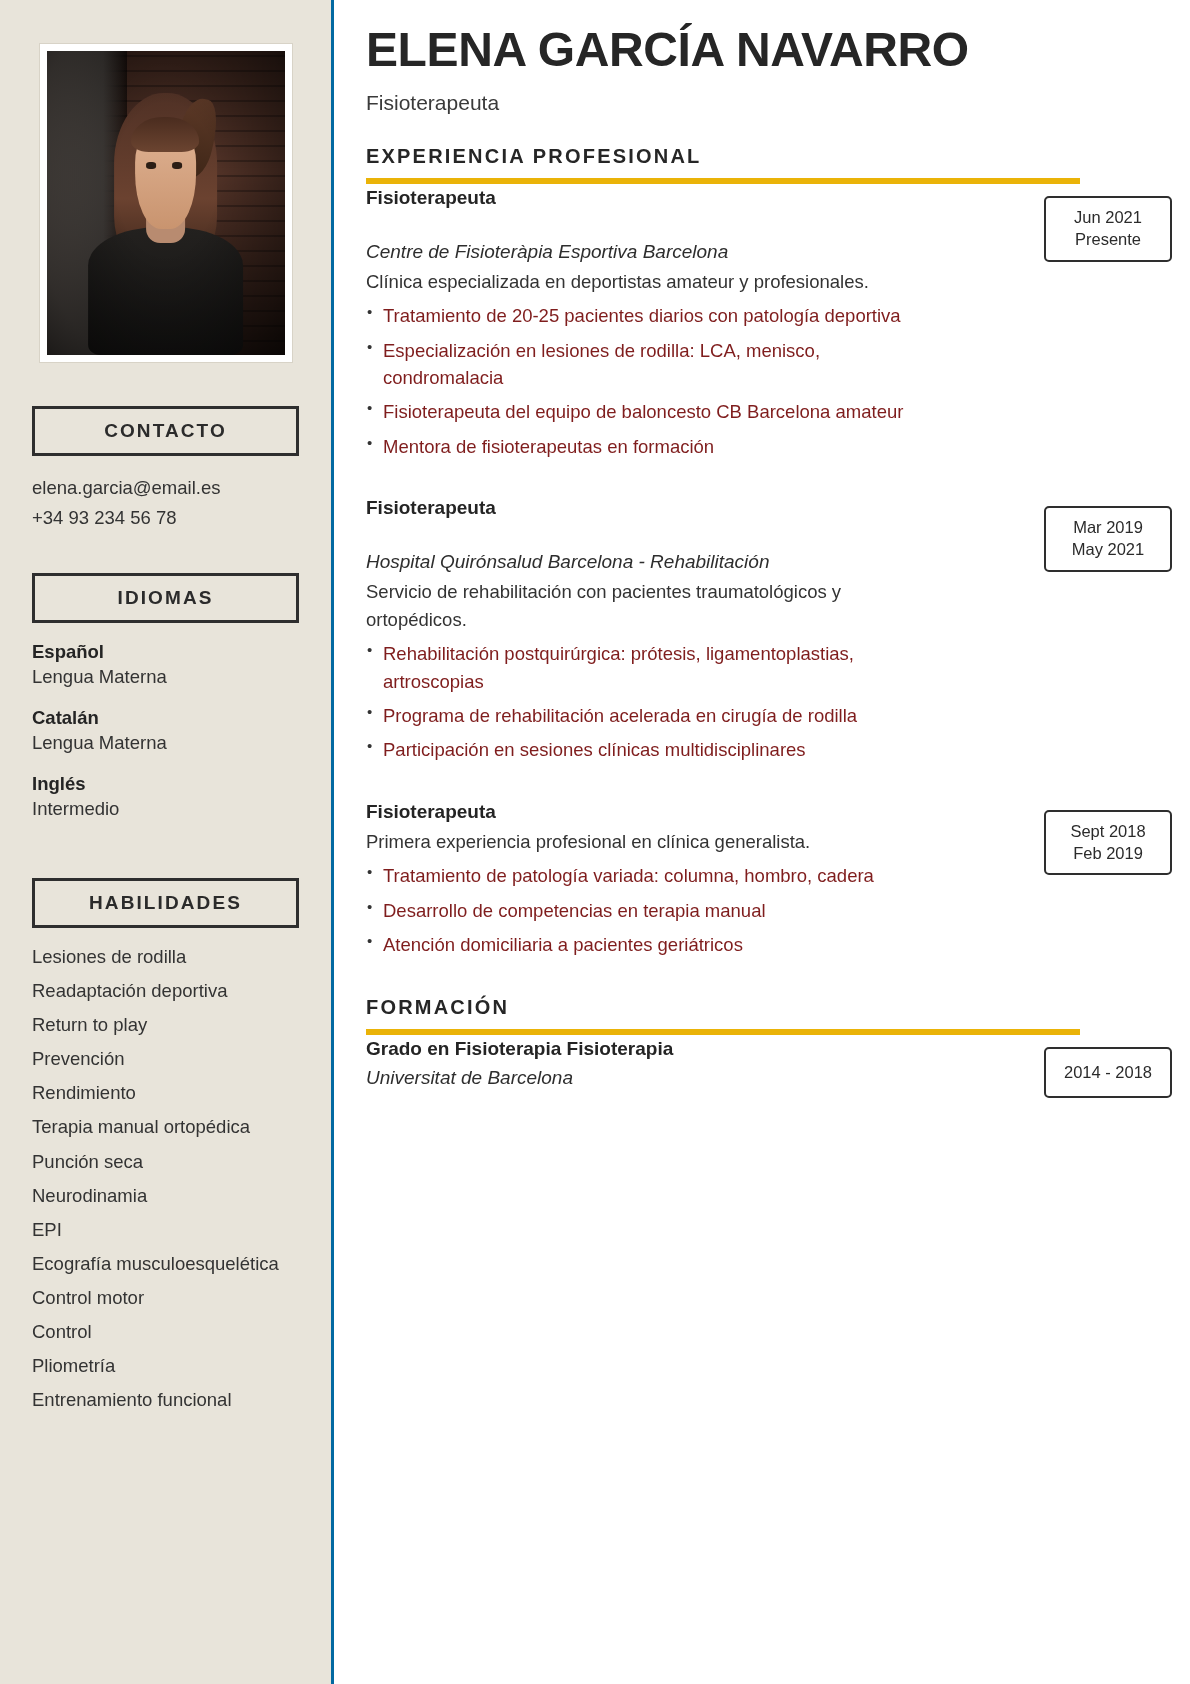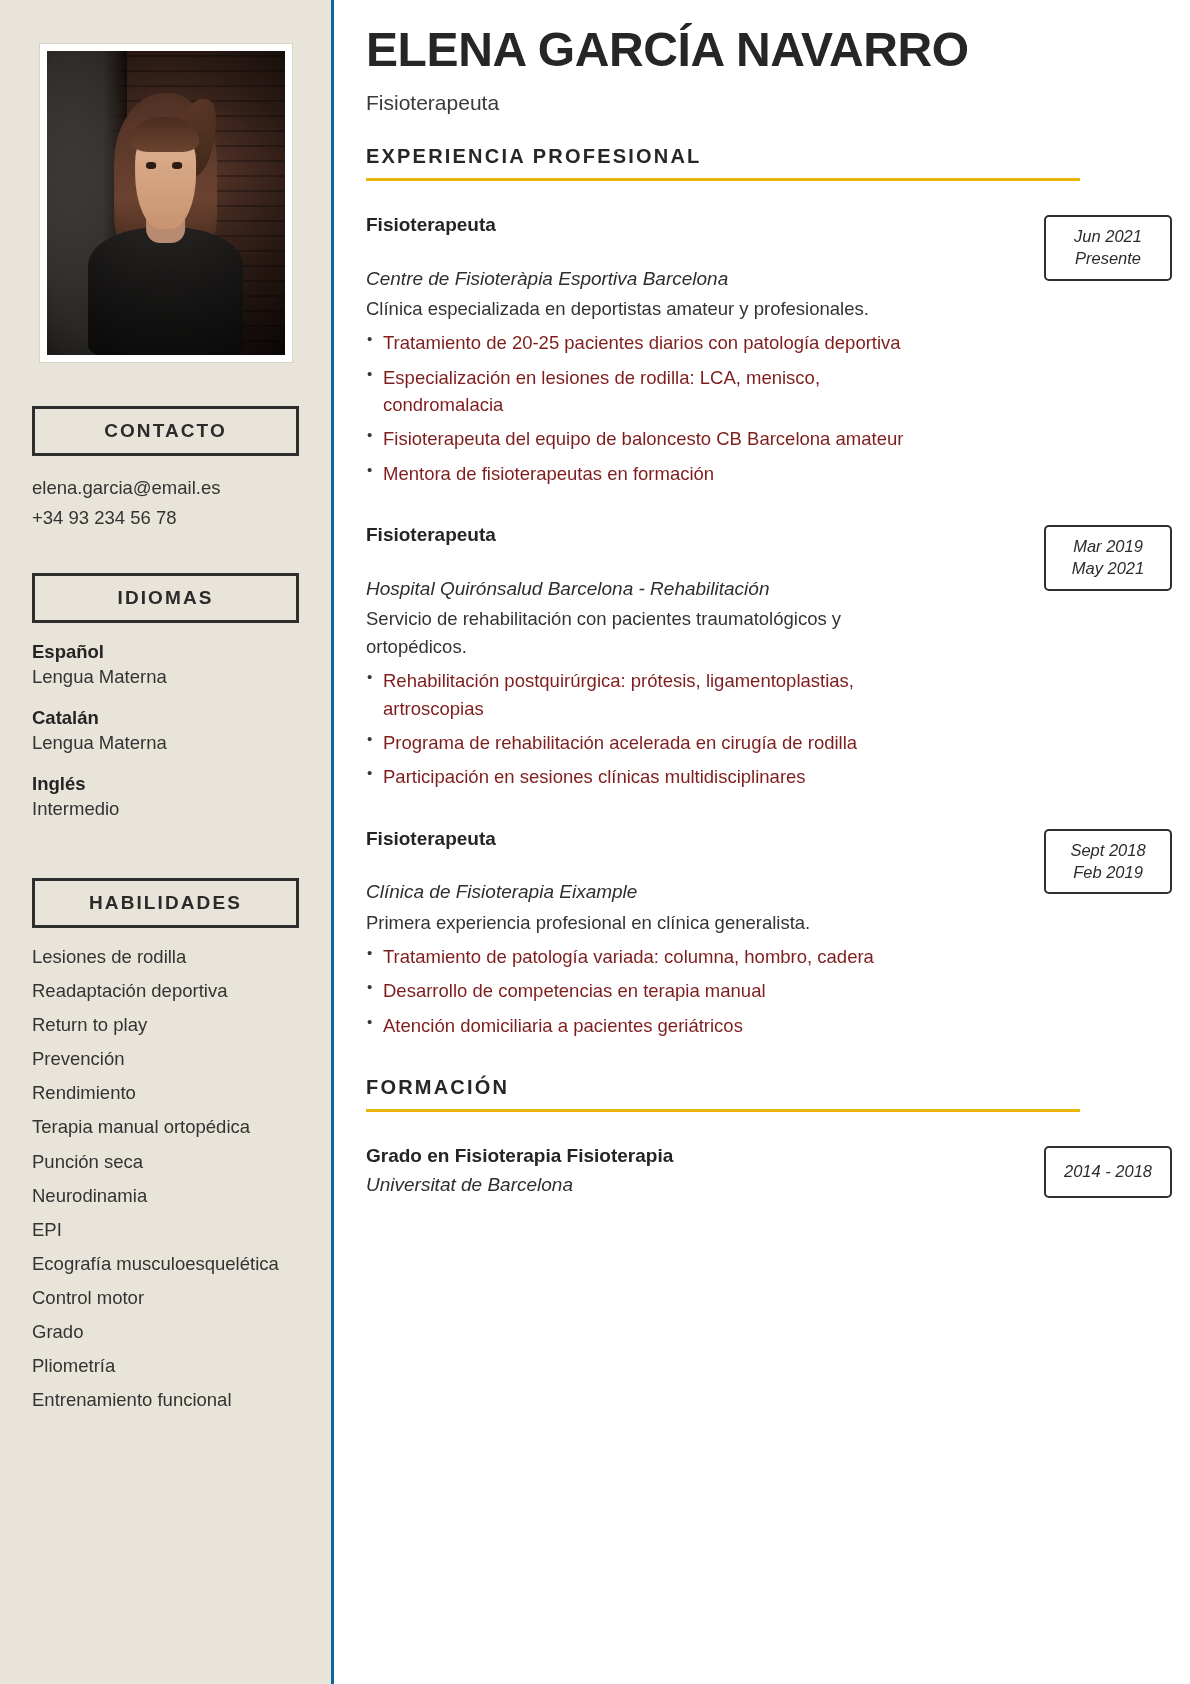--- a/index.html
+++ b/index.html
@@ -155,22 +155,21 @@
     font-size: 21px;
     color: #3a3a3a;
     margin-bottom: 30px;
   }
   .section-heading {
     font-size: 20px;
     font-weight: 700;
     letter-spacing: 2.2px;
     color: #262626;
     padding-bottom: 10px;
-    border-bottom: 3px solid #eab308;
-    margin-bottom: 30px;
+    border-bottom: 6px solid #eab308;
   }
   .entry {
     position: relative;
     margin-bottom: 34px;
     padding-right: 150px;
   }
   .entry:last-child { margin-bottom: 0; }
   .entry-role {
     font-size: 19px;
     font-weight: 700;
@@ -203,28 +202,27 @@
     content: "\2022";
     position: absolute;
     left: 1px;
     top: -1px;
     font-size: 15px;
     color: #333333;
   }
   .date-box {
     position: absolute;
     right: -92px;
-    top: 4px;
+    top: 12px;
     width: 128px;
     border: 2px solid #2e2e2e;
     border-radius: 5px;
     text-align: center;
     padding: 9px 4px;
     font-size: 16.5px;
-    font-style: italic;
     color: #2b2b2b;
     line-height: 1.32;
   }
   .date-box.single { padding: 13px 4px; }
   .formacion-gap { height: 30px; }
   .edu-entry { position: relative; padding-right: 150px; }
   .edu-degree {
     font-size: 19px;
     font-weight: 700;
     color: #242424;
@@ -292,21 +290,21 @@
       <div class="skill-item">Readaptación deportiva</div>
       <div class="skill-item">Return to play</div>
       <div class="skill-item">Prevención</div>
       <div class="skill-item">Rendimiento</div>
       <div class="skill-item">Terapia manual ortopédica</div>
       <div class="skill-item">Punción seca</div>
       <div class="skill-item">Neurodinamia</div>
       <div class="skill-item">EPI</div>
       <div class="skill-item">Ecografía musculoesquelética</div>
       <div class="skill-item">Control motor</div>
-      <div class="skill-item">Grado</div>
+      <div class="skill-item">Control</div>
       <div class="skill-item">Pliometría</div>
       <div class="skill-item">Entrenamiento funcional</div>
     </div>
   </aside>
 
   <main class="main">
 
     <h1 class="name">ELENA GARCÍA NAVARRO</h1>
     <div class="job-title">Fisioterapeuta</div>
 
@@ -344,21 +342,20 @@
           <li>Participación en sesiones clínicas multidisciplinares</li>
         </ul>
       </div>
 
       <div class="entry">
         <div class="date-box">
           <div>Sept 2018</div>
           <div>Feb 2019</div>
         </div>
         <div class="entry-role">Fisioterapeuta</div>
-        <div class="entry-org">Clínica de Fisioterapia Eixample</div>
         <div class="entry-desc">Primera experiencia profesional en clínica generalista.</div>
         <ul class="bullets">
           <li>Tratamiento de patología variada: columna, hombro, cadera</li>
           <li>Desarrollo de competencias en terapia manual</li>
           <li>Atención domiciliaria a pacientes geriátricos</li>
         </ul>
       </div>
 
     </div>
 

